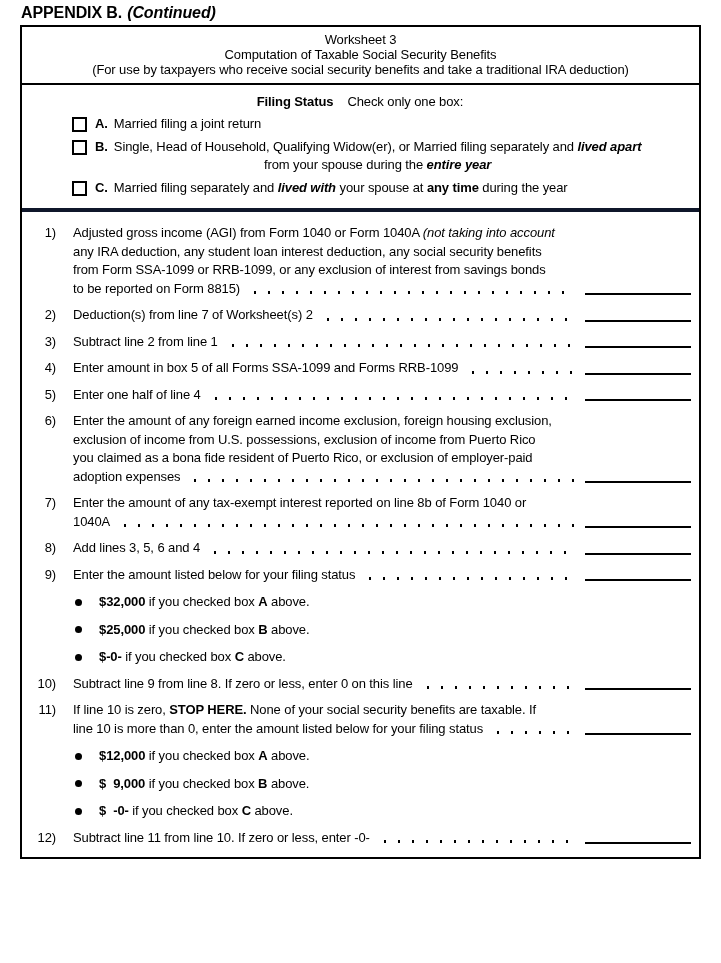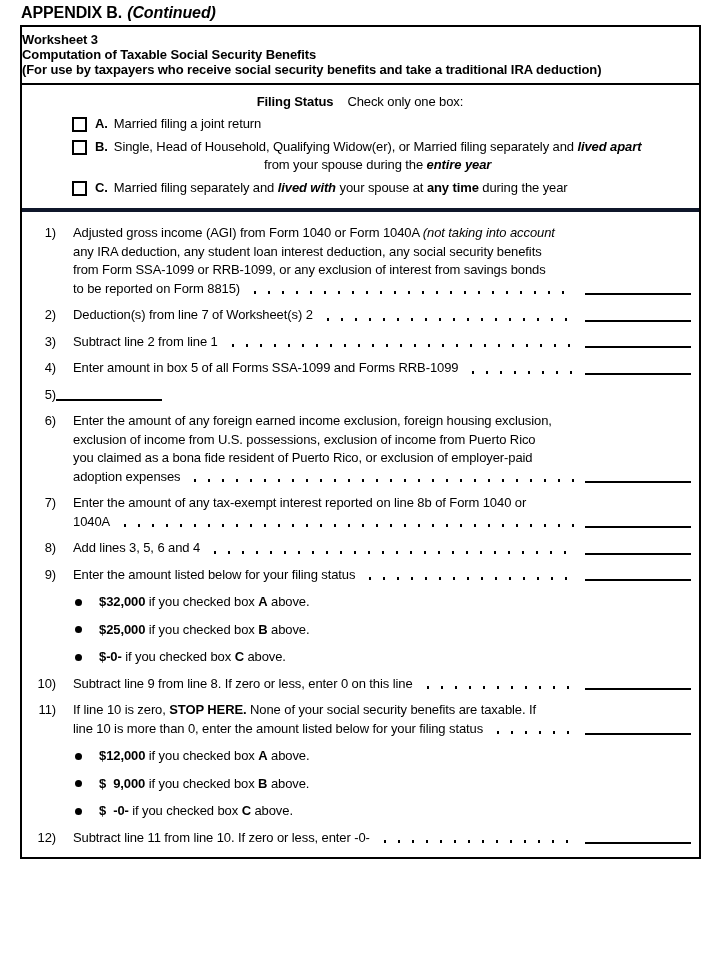--- a/index.html
+++ b/index.html
@@ -6,21 +6,21 @@
   .page{
     position:relative;width:721px;height:963px;box-sizing:border-box;
     background:#fff;color:#000;overflow:hidden;
     font-family:"Liberation Sans",sans-serif;font-size:13px;letter-spacing:-0.1px;
     padding:3px 20px;
   }
   .page-title{font-size:16px;font-weight:bold;padding:1px 0 3px 1px;}
   .page-title .suffix{font-style:italic;margin-left:5px;}
   .box{border:2px solid #000;background:#fff;}
   .ws-header{
-    font-weight:bold;line-height:15px;
+    text-align:center;font-weight:normal;line-height:15px;
     padding:5px 0 6px;border-bottom:2px solid #000;
   }
   .filing{border-bottom:4px solid #0f172a;padding:8px 8px 11px 7px;line-height:18px;text-align:center;}
   .fs-label{font-weight:bold;}
   .fs-instr{margin-left:14px;}
   .opt{display:flex;margin-top:4px;padding-left:43px;}
   .cb{width:11px;height:11px;border:2px solid #000;margin-top:2px;flex:none;background:#fff;}
   .letter{font-weight:bold;margin:0 6px 0 8px;flex:none;}
   .opt-lines{min-width:0;}
   .items{padding:12px 8px 10px 8px;}
@@ -128,20 +128,23 @@
             <div class="num">4)</div>
             <div class="icontent">
               <div class="line lastline"><span>Enter amount in box 5 of all Forms SSA-1099 and Forms RRB-1099</span><span class="dots"></span></div>
             </div>
             <div class="entry"></div>
           </div>
         </div>
         <div class="item">
           <div class="ihead">
             <div class="num">5)</div>
+            <div class="icontent">
+              <div class="line lastline"><span>Enter one half of line 4</span><span class="dots"></span></div>
+            </div>
             <div class="entry"></div>
           </div>
         </div>
         <div class="item">
           <div class="ihead">
             <div class="num">6)</div>
             <div class="icontent">
               <div class="line"><span>Enter the amount of any foreign earned income exclusion, foreign housing exclusion,</span></div>
               <div class="line"><span>exclusion of income from U.S. possessions, exclusion of income from Puerto Rico</span></div>
               <div class="line"><span>you claimed as a bona fide resident of Puerto Rico, or exclusion of employer-paid</span></div>

